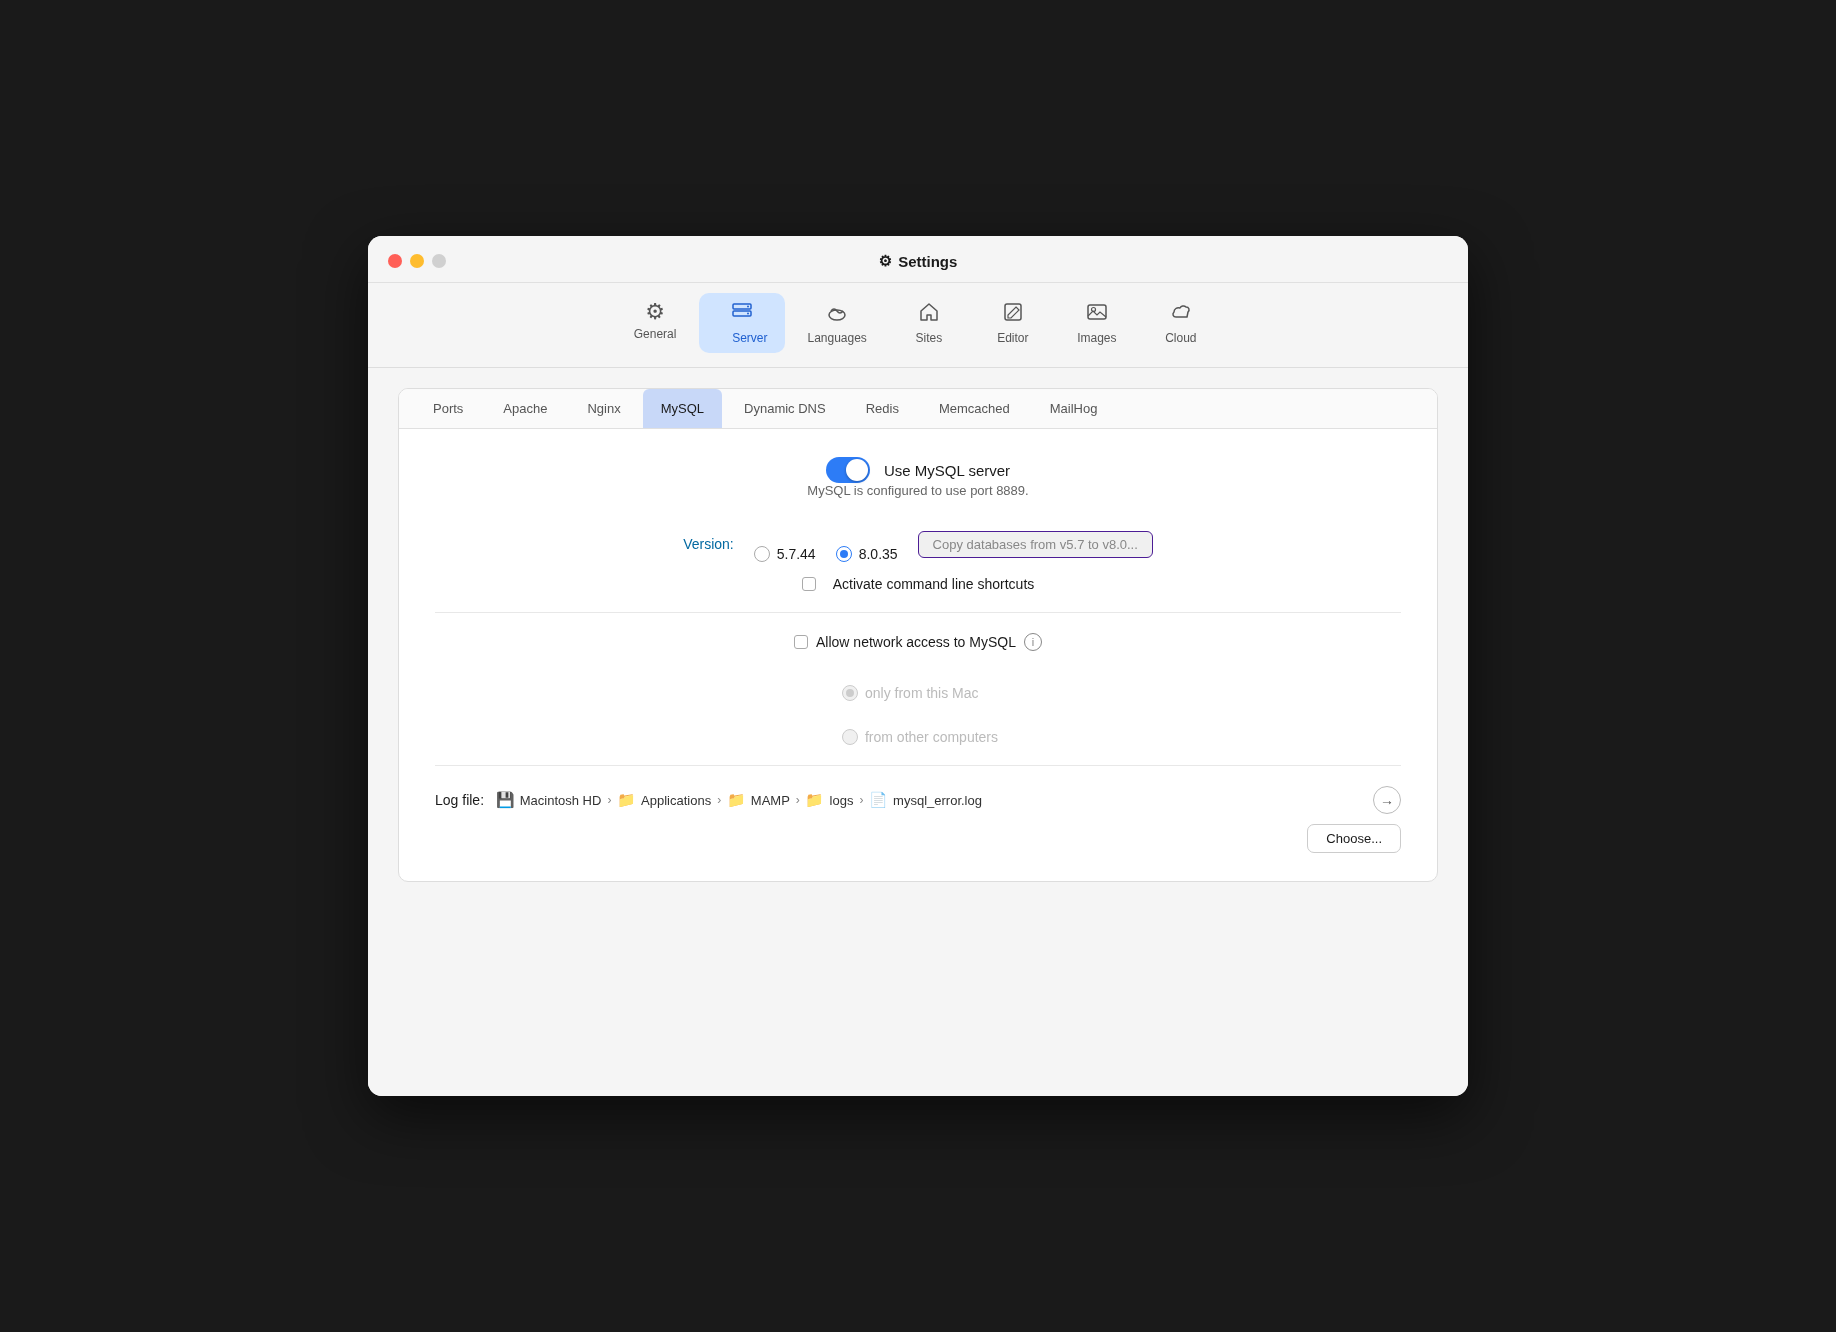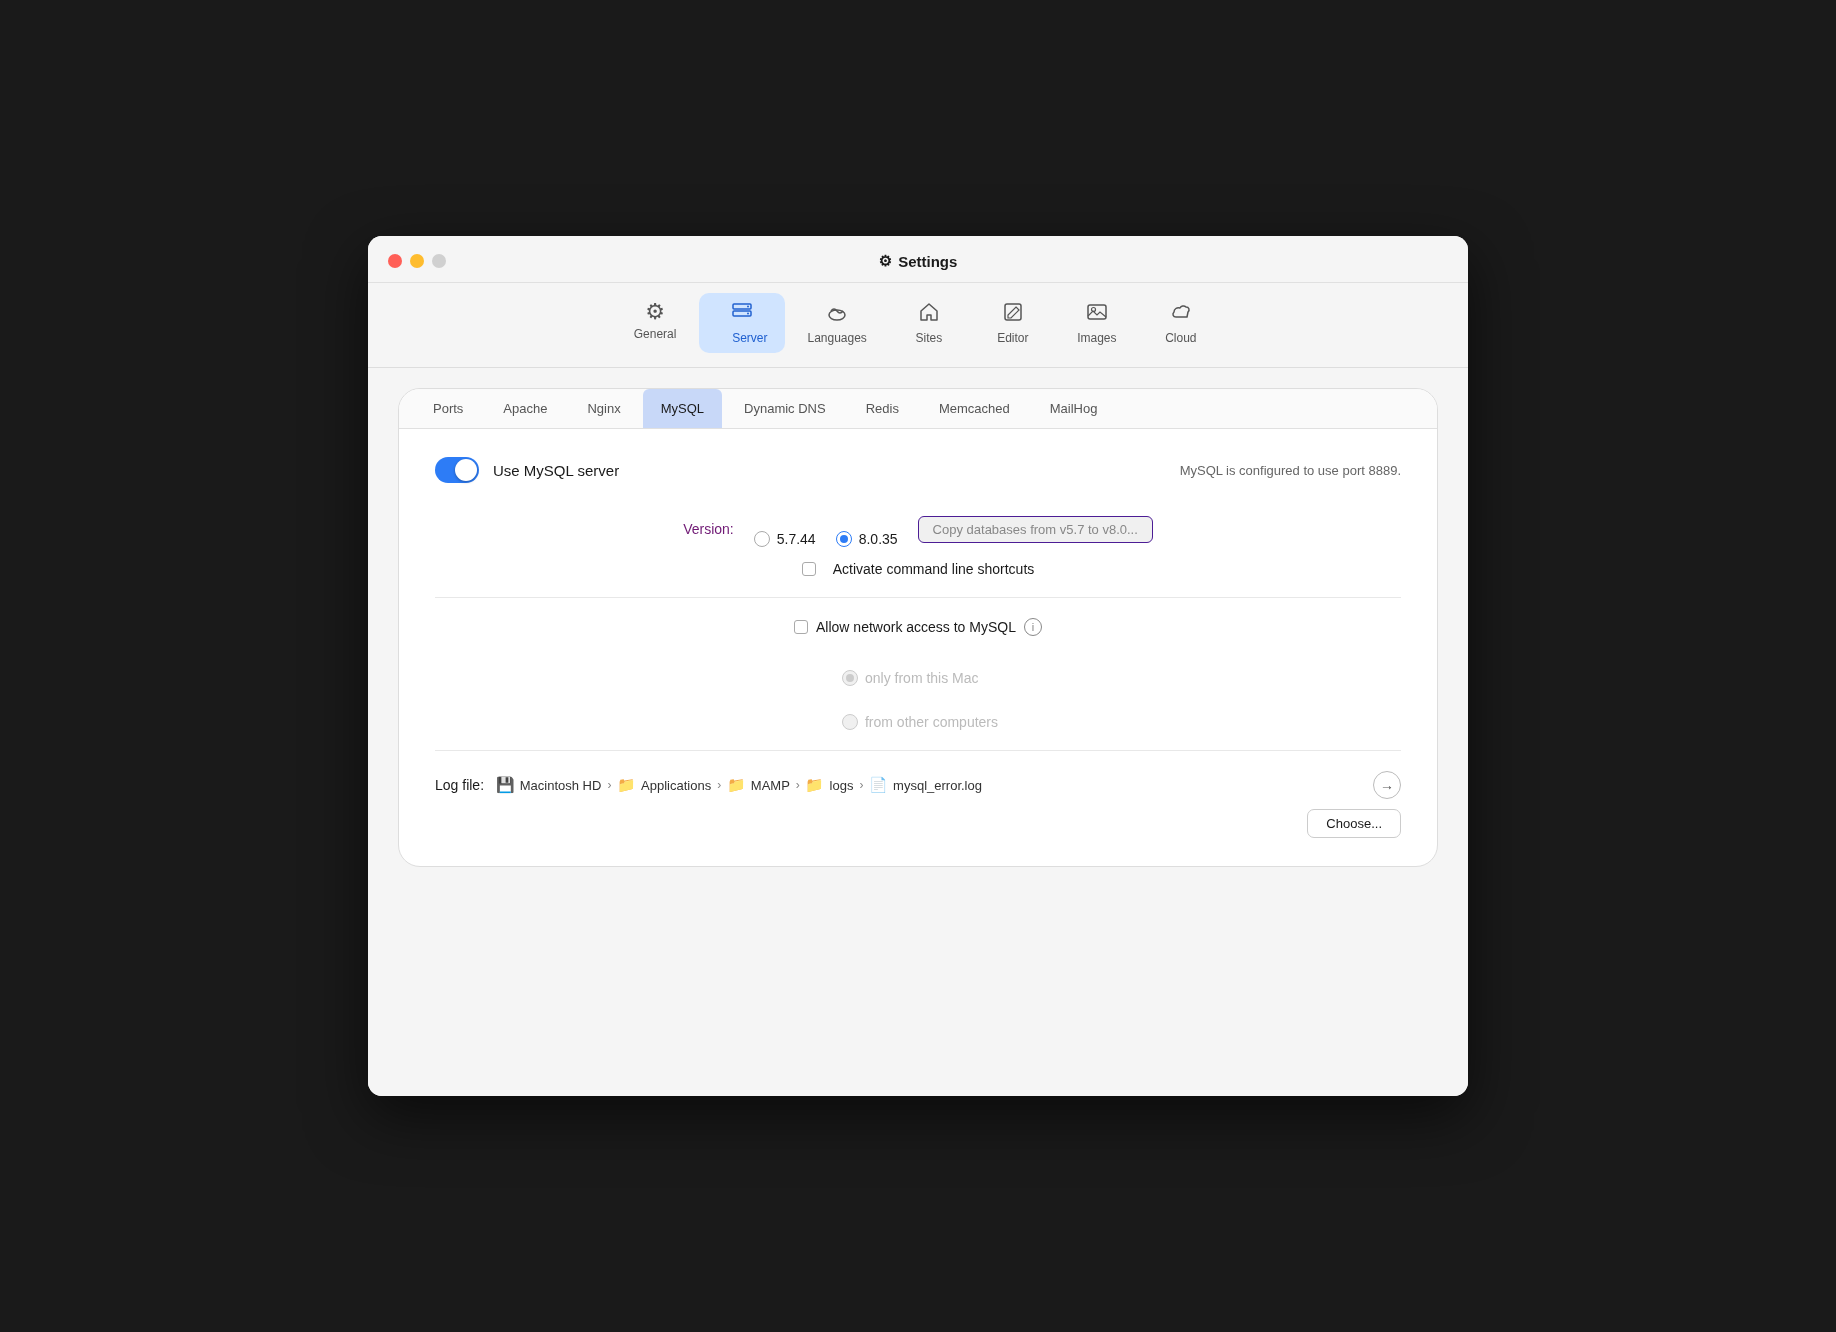--- a/index.html
+++ b/index.html
@@ -89,21 +89,21 @@
     
     .content {
       flex: 1;
       background: #f5f5f5;
       padding: 20px 30px;
     }
 
     
     .panel {
       background: #ffffff;
-      border-radius: 22px;
+      border-radius: 10px;
       border: 1px solid #ddd;
       overflow: hidden;
     }
 
     
     .subtabs {
       display: flex;
       align-items: center;
       padding: 0 16px;
       border-bottom: 1px solid #e0e0e0;
@@ -128,20 +128,21 @@
     .panel-body {
       padding: 28px 36px;
     }
 
     
     .toggle-row {
       display: flex;
       align-items: center;
       justify-content: space-between;
       margin-bottom: 28px;
+      flex-direction: column;
     }
     .toggle-left {
       display: flex;
       align-items: center;
       gap: 14px;
     }
     .toggle-switch {
       width: 44px;
       height: 26px;
       background: #2d7cf6;
@@ -180,21 +181,21 @@
       margin-bottom: 20px;
     }
     .version-row {
       display: flex;
       align-items: center;
       gap: 20px;
     }
     .version-label {
       font-size: 14px;
       font-weight: 500;
-      color: #701a75;
+      color: #0369a1;
     }
     .radio-option {
       display: flex;
       align-items: center;
       gap: 7px;
       cursor: pointer;
       margin-top: 20px;
     }
     .radio-btn {
       width: 16px;

